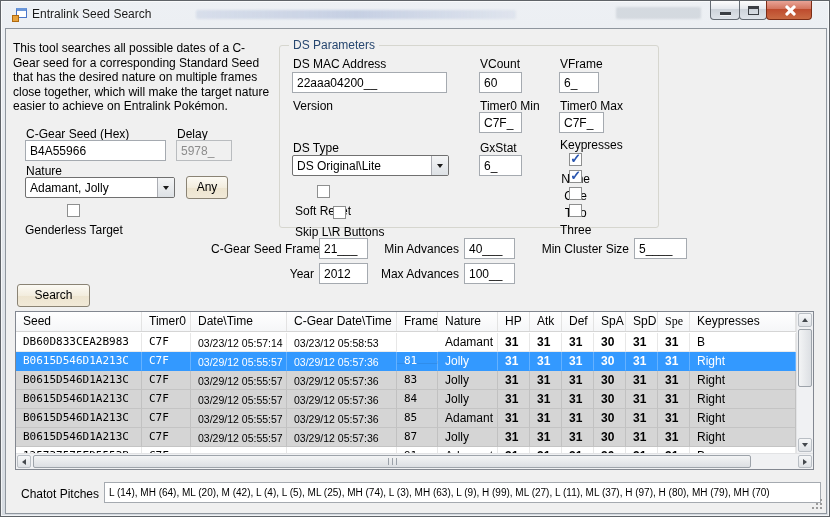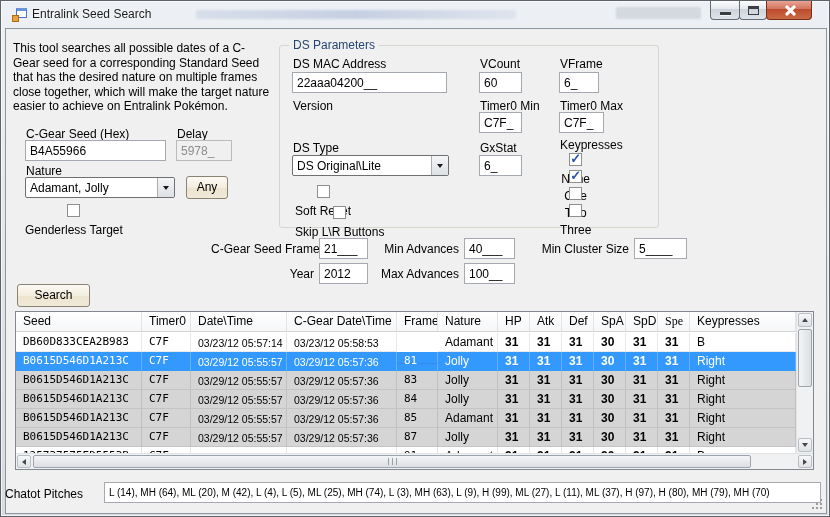--- a/index.html
+++ b/index.html
@@ -342,17 +342,17 @@
         </div>
       <div class="hthumb">
           <span class="hgrip"></span>
         </div>
       <div class="sb-btn right">
           <span class="t-right"></span>
         </div>
     </div>
   </div>
 
-  <div class="lbl" style="left:4px;top:486px;">Chatot Pitches</div>
+  <div class="lbl" style="left:20px;top:486px;">Chatot Pitches</div>
   <input class="tb" style="left: 103px; top: 481px; width: 717px; font-size: 10px;" readonly="" value="L (14), MH (64), ML (20), M (42), L (4), L (5), ML (25), MH (74), L (3), MH (63), L (9), H (99), ML (27), L (11), ML (37), H (97), H (80), MH (79), MH (70)">
 
   <div class="resize-grip"></div>
 </div>
 
 </body></html>

